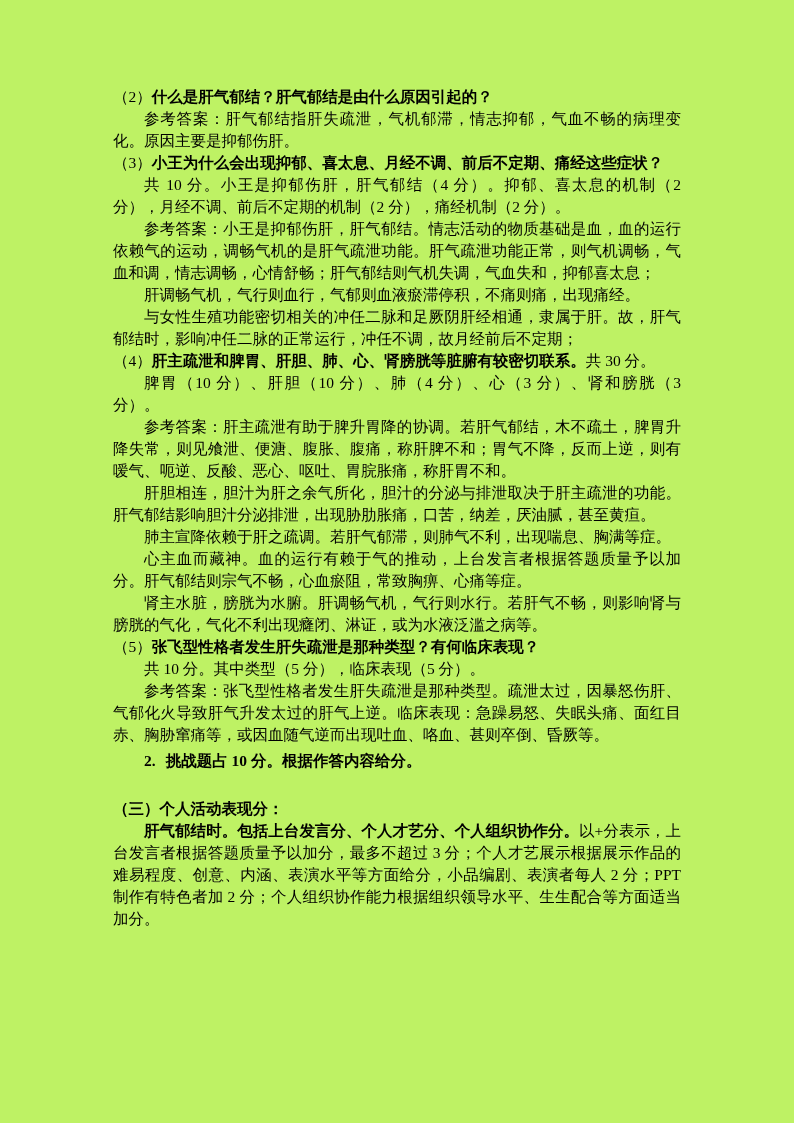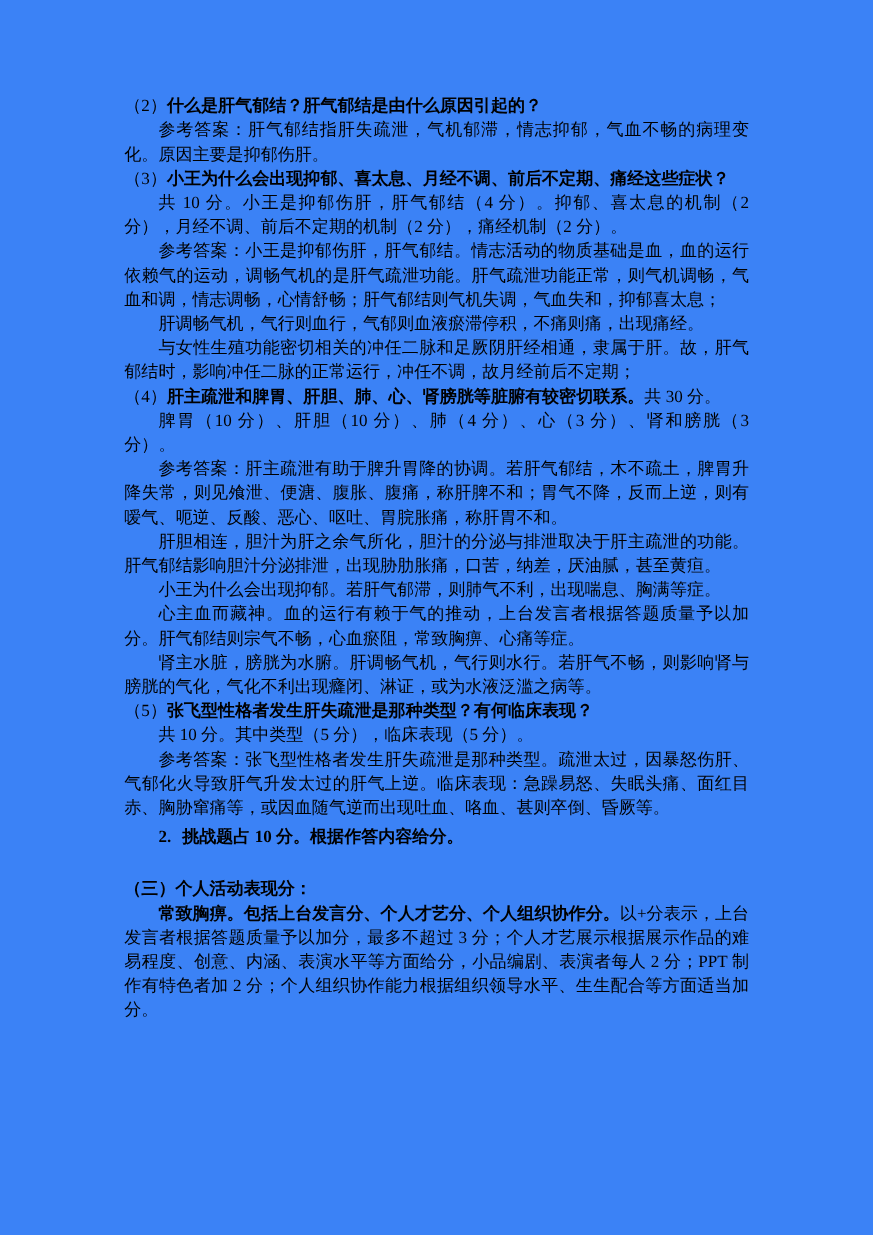--- a/index.html
+++ b/index.html
@@ -4,21 +4,21 @@
 <style>
   html, body {
     margin: 0;
     padding: 0;
     background: #ffffff;
   }
   .page {
     position: relative;
     width: 794px;
     height: 1123px;
-    background: #3b82f6;
+    background: #bef264;
     overflow: hidden;
   }
   .content {
     position: absolute;
     left: 113px;
     top: 86px;
     width: 568px;
     color: #000000;
     font-family: "Liberation Serif", "DejaVu Serif", serif;
     font-size: 15.5px;
@@ -64,29 +64,29 @@
     <p class="heading"><span class="hnum">（3）</span><b>小王为什么会出现抑郁、喜太息、月经不调、前后不定期、痛经这些症状？</b></p>
     <p>共 10 分。小王是抑郁伤肝，肝气郁结（4 分）。抑郁、喜太息的机制（2 分），月经不调、前后不定期的机制（2 分），痛经机制（2 分）。</p>
     <p>参考答案：小王是抑郁伤肝，肝气郁结。情志活动的物质基础是血，血的运行依赖气的运动，调畅气机的是肝气疏泄功能。肝气疏泄功能正常，则气机调畅，气血和调，情志调畅，心情舒畅；肝气郁结则气机失调，气血失和，抑郁喜太息；</p>
     <p>肝调畅气机，气行则血行，气郁则血液瘀滞停积，不痛则痛，出现痛经。</p>
     <p>与女性生殖功能密切相关的冲任二脉和足厥阴肝经相通，隶属于肝。故，肝气郁结时，影响冲任二脉的正常运行，冲任不调，故月经前后不定期；</p>
 
     <p class="heading"><span class="hnum">（4）</span><b>肝主疏泄和脾胃、肝胆、肺、心、肾膀胱等脏腑有较密切联系。</b><span>共 30 分。</span></p>
     <p>脾胃（10 分）、肝胆（10 分）、肺（4 分）、心（3 分）、肾和膀胱（3 分）。</p>
     <p>参考答案：肝主疏泄有助于脾升胃降的协调。若肝气郁结，木不疏土，脾胃升降失常，则见飧泄、便溏、腹胀、腹痛，称肝脾不和；胃气不降，反而上逆，则有嗳气、呃逆、反酸、恶心、呕吐、胃脘胀痛，称肝胃不和。</p>
     <p>肝胆相连，胆汁为肝之余气所化，胆汁的分泌与排泄取决于肝主疏泄的功能。肝气郁结影响胆汁分泌排泄，出现胁肋胀痛，口苦，纳差，厌油腻，甚至黄疸。</p>
-    <p>小王为什么会出现抑郁。若肝气郁滞，则肺气不利，出现喘息、胸满等症。</p>
+    <p>肺主宣降依赖于肝之疏调。若肝气郁滞，则肺气不利，出现喘息、胸满等症。</p>
     <p>心主血而藏神。血的运行有赖于气的推动，上台发言者根据答题质量予以加分。肝气郁结则宗气不畅，心血瘀阻，常致胸痹、心痛等症。</p>
     <p>肾主水脏，膀胱为水腑。肝调畅气机，气行则水行。若肝气不畅，则影响肾与膀胱的气化，气化不利出现癃闭、淋证，或为水液泛滥之病等。</p>
 
     <p class="heading"><span class="hnum">（5）</span><b>张飞型性格者发生肝失疏泄是那种类型？有何临床表现？</b></p>
     <p>共 10 分。其中类型（5 分），临床表现（5 分）。</p>
     <p>参考答案：张飞型性格者发生肝失疏泄是那种类型。疏泄太过，因暴怒伤肝、气郁化火导致肝气升发太过的肝气上逆。临床表现：急躁易怒、失眠头痛、面红目赤、胸胁窜痛等，或因血随气逆而出现吐血、咯血、甚则卒倒、昏厥等。</p>
 
     <p class="challenge"><span class="cnum">2.</span><b>挑战题占 10 分。根据作答内容给分。</b></p>
 
     <div class="spacer"></div>
 
     <p class="heading"><b>（三）个人活动表现分：</b></p>
-    <p><b>常致胸痹。</b><b class="u">包括上台发言分、个人才艺分、个人组织协作分</b><b>。</b><span>以+分表示，上台发言者根据答题质量予以加分，最多不超过 3 分；个人才艺展示根据展示作品的难易程度、创意、内涵、表演水平等方面给分，小品编剧、表演者每人 2 分；PPT 制作有特色者加 2 分；个人组织协作能力根据组织领导水平、生生配合等方面适当加分。</span></p>
+    <p><b>肝气郁结时。</b><b class="u">包括上台发言分、个人才艺分、个人组织协作分</b><b>。</b><span>以+分表示，上台发言者根据答题质量予以加分，最多不超过 3 分；个人才艺展示根据展示作品的难易程度、创意、内涵、表演水平等方面给分，小品编剧、表演者每人 2 分；PPT 制作有特色者加 2 分；个人组织协作能力根据组织领导水平、生生配合等方面适当加分。</span></p>
 
   </div>
 </div>
 
 </body></html>

